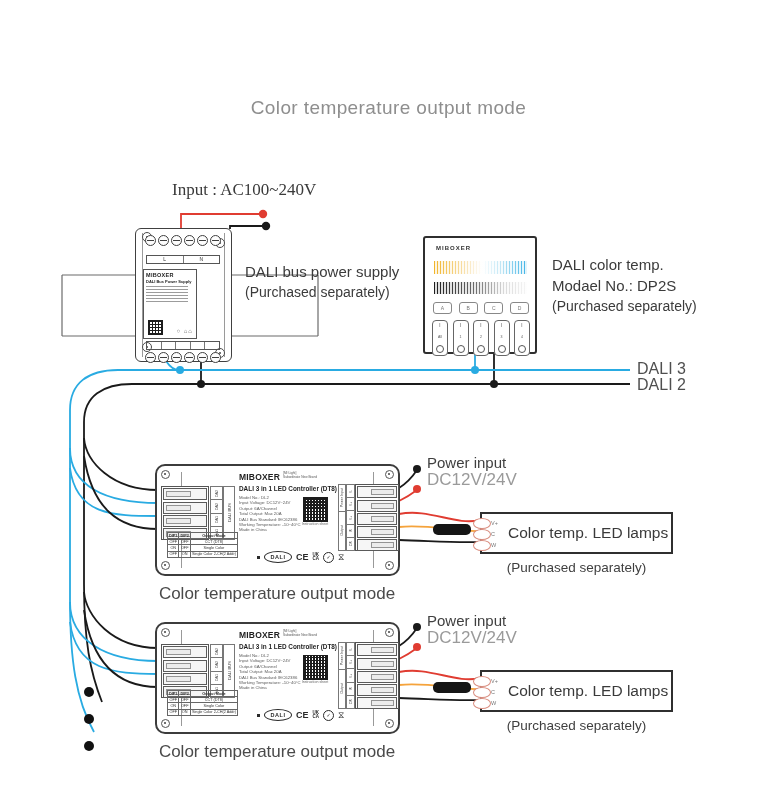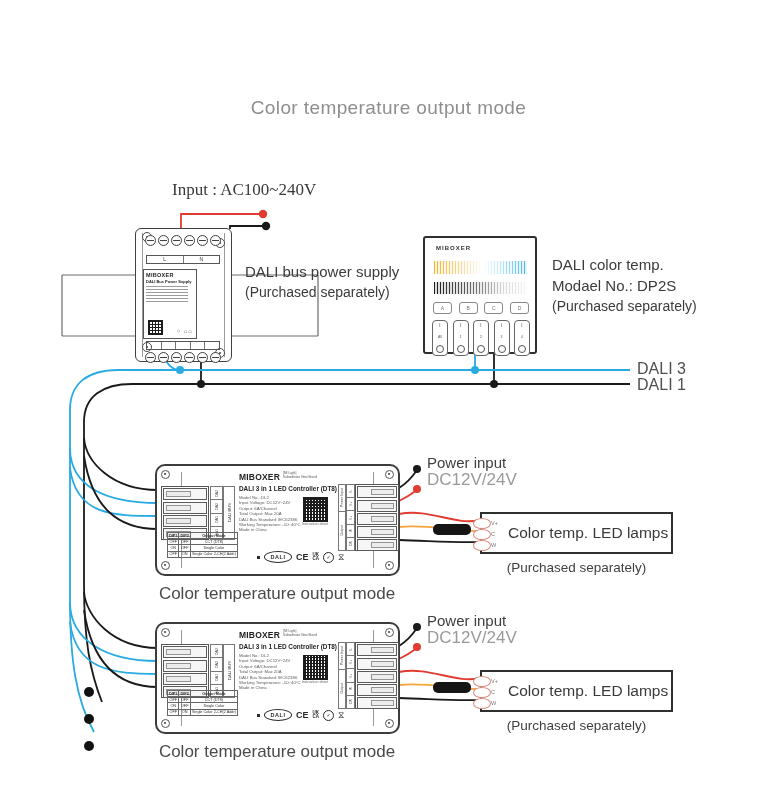--- a/index.html
+++ b/index.html
@@ -285,21 +285,21 @@
     </div>
   </div>
 
   <div class="abs callout" style="left:552px;top:254px;">
     <div>DALI color temp.</div>
     <div>Modael No.: DP2S</div>
     <div class="small">(Purchased separately)</div>
   </div>
 
   <div class="abs busline-label" style="left:637px;top:360px;">DALI 3</div>
-  <div class="abs busline-label" style="left:637px;top:376px;">DALI 1</div>
+  <div class="abs busline-label" style="left:637px;top:376px;">DALI 2</div>
 
   <div class="abs ctrl" style="top:464px;">
     <div class="edge-l"></div>
     <div class="edge-r"></div>
     <div class="cscrew" style="left:4px;top:4px;"></div>
     <div class="cscrew" style="left:4px;bottom:4px;"></div>
     <div class="cscrew" style="right:4px;top:4px;"></div>
     <div class="cscrew" style="right:4px;bottom:4px;"></div>
 
     <div class="tblock" style="left:4px;top:20px;width:48px;height:54px;">

